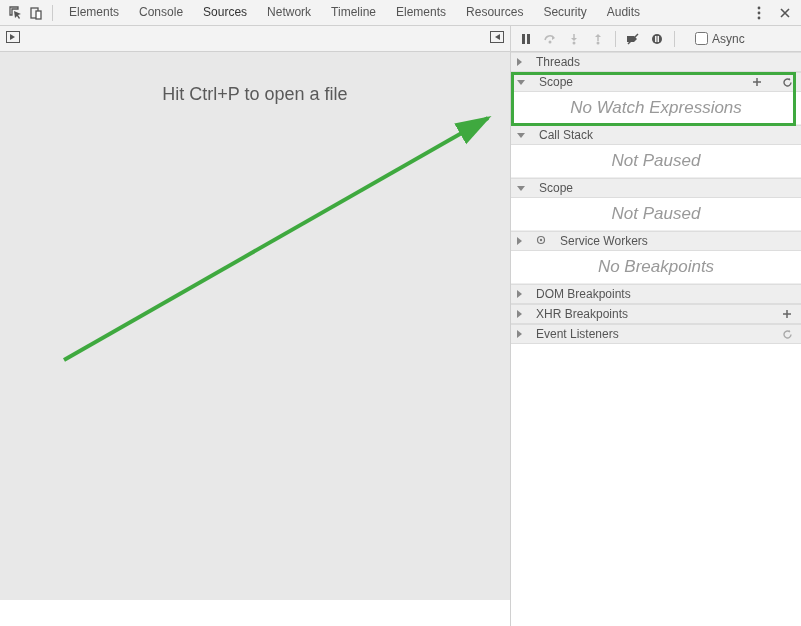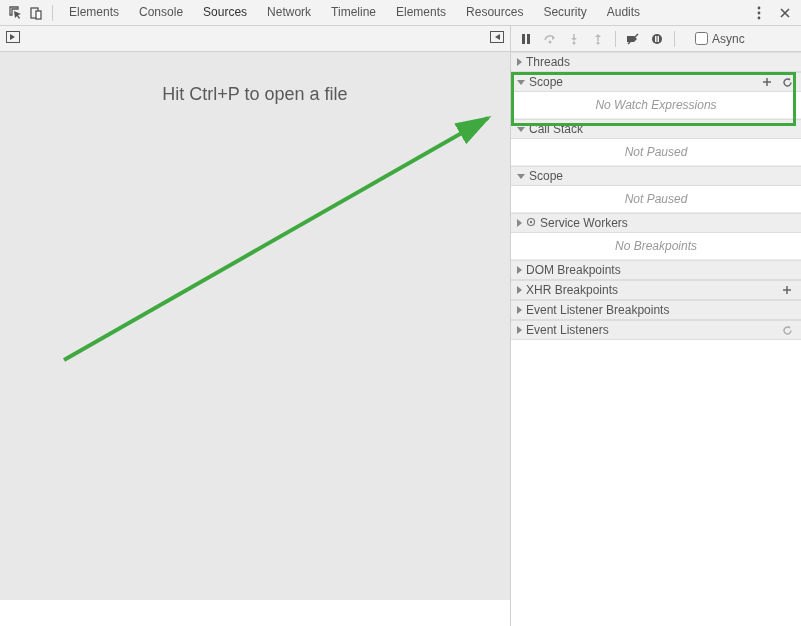--- a/index.html
+++ b/index.html
@@ -123,21 +123,21 @@
   .section-header {
     height: 20px;
     background: #eeeeee;
     border-top: 1px solid #ddd;
     border-bottom: 1px solid #ddd;
     display: flex;
     align-items: center;
     padding: 0 6px;
     color: #555;
     cursor: pointer;
-    gap: 4px;
+    gap: 14px;
   }
   .section-header:first-of-type { border-top: none; }
   .section-header .tri {
     width: 0; height: 0;
     display: inline-block;
   }
   .tri.right {
     border-left: 5px solid #888;
     border-top: 4px solid transparent;
     border-bottom: 4px solid transparent;
@@ -152,21 +152,21 @@
   .section-header .hicon {
     width: 16px; height: 16px;
     display:flex; align-items:center; justify-content:center;
     color:#666;
   }
   .section-body {
     padding: 6px 4px;
     text-align: center;
     color: #999;
     font-style: italic;
-    font-size: 12px;
+    font-size: 17px;
     border-bottom: 1px solid #eee;
   }
   .gear {
     width: 10px; height:10px;
   }
   .highlight-box {
     position: absolute;
     border: 3px solid #3fa93f;
     pointer-events: none;
     z-index: 50;
@@ -352,24 +352,20 @@
       <span class="tri right"></span>
       <span class="lbl">XHR Breakpoints</span>
       <span class="hspacer"></span>
       <span class="hicon">
         <svg width="10" height="10" viewBox="0 0 10 10">
             <path d="M5 1 L5 9 M1 5 L9 5" stroke="#666" stroke-width="1.5"></path>
           </svg>
       </span>
     </div>
 
-    <div class="section-header">
-      <span class="tri right"></span>
-      <span class="lbl">Event Listener Breakpoints</span>
-    </div>
 
     <div class="section-header">
       <span class="tri right"></span>
       <span class="lbl">Event Listeners</span>
       <span class="hspacer"></span>
       <span class="hicon">
         <svg width="11" height="11" viewBox="0 0 11 11">
             <path d="M9 5.5 A3.5 3.5 0 1 1 8 3" fill="none" stroke="#aaa" stroke-width="1.4"></path>
             <path d="M8 1 L8 3 L6 3 Z" fill="#aaa"></path>
           </svg>

